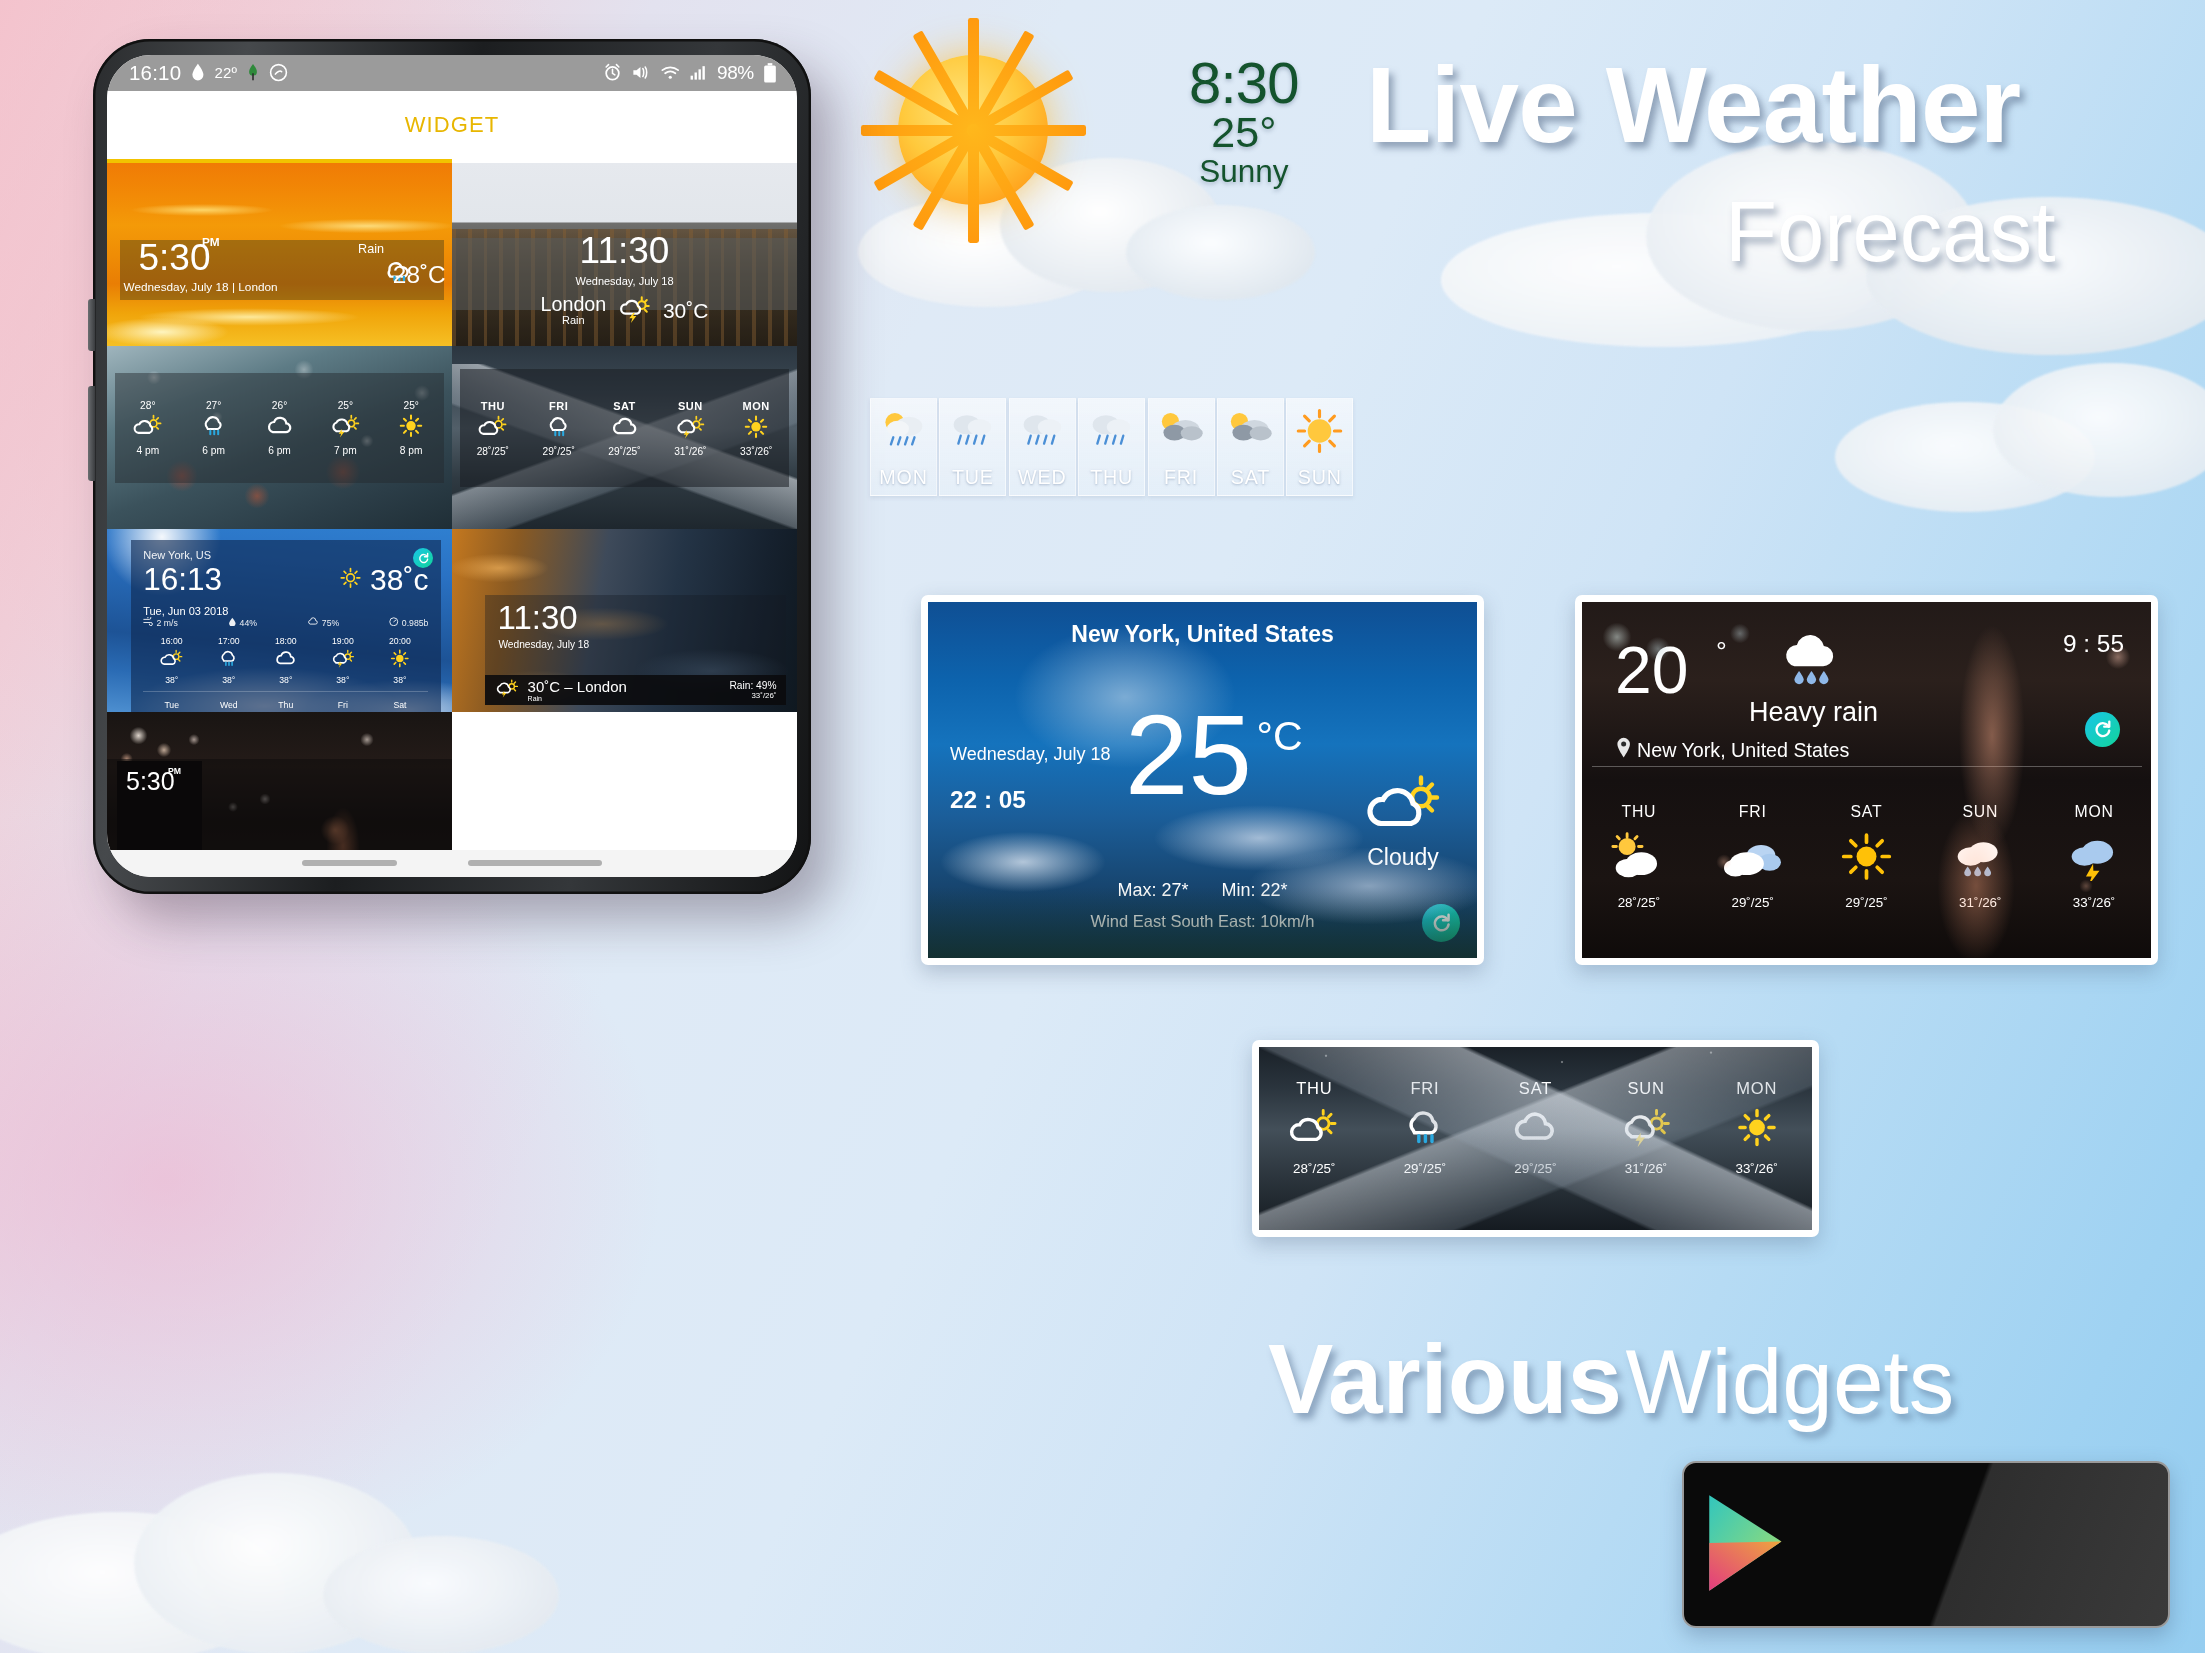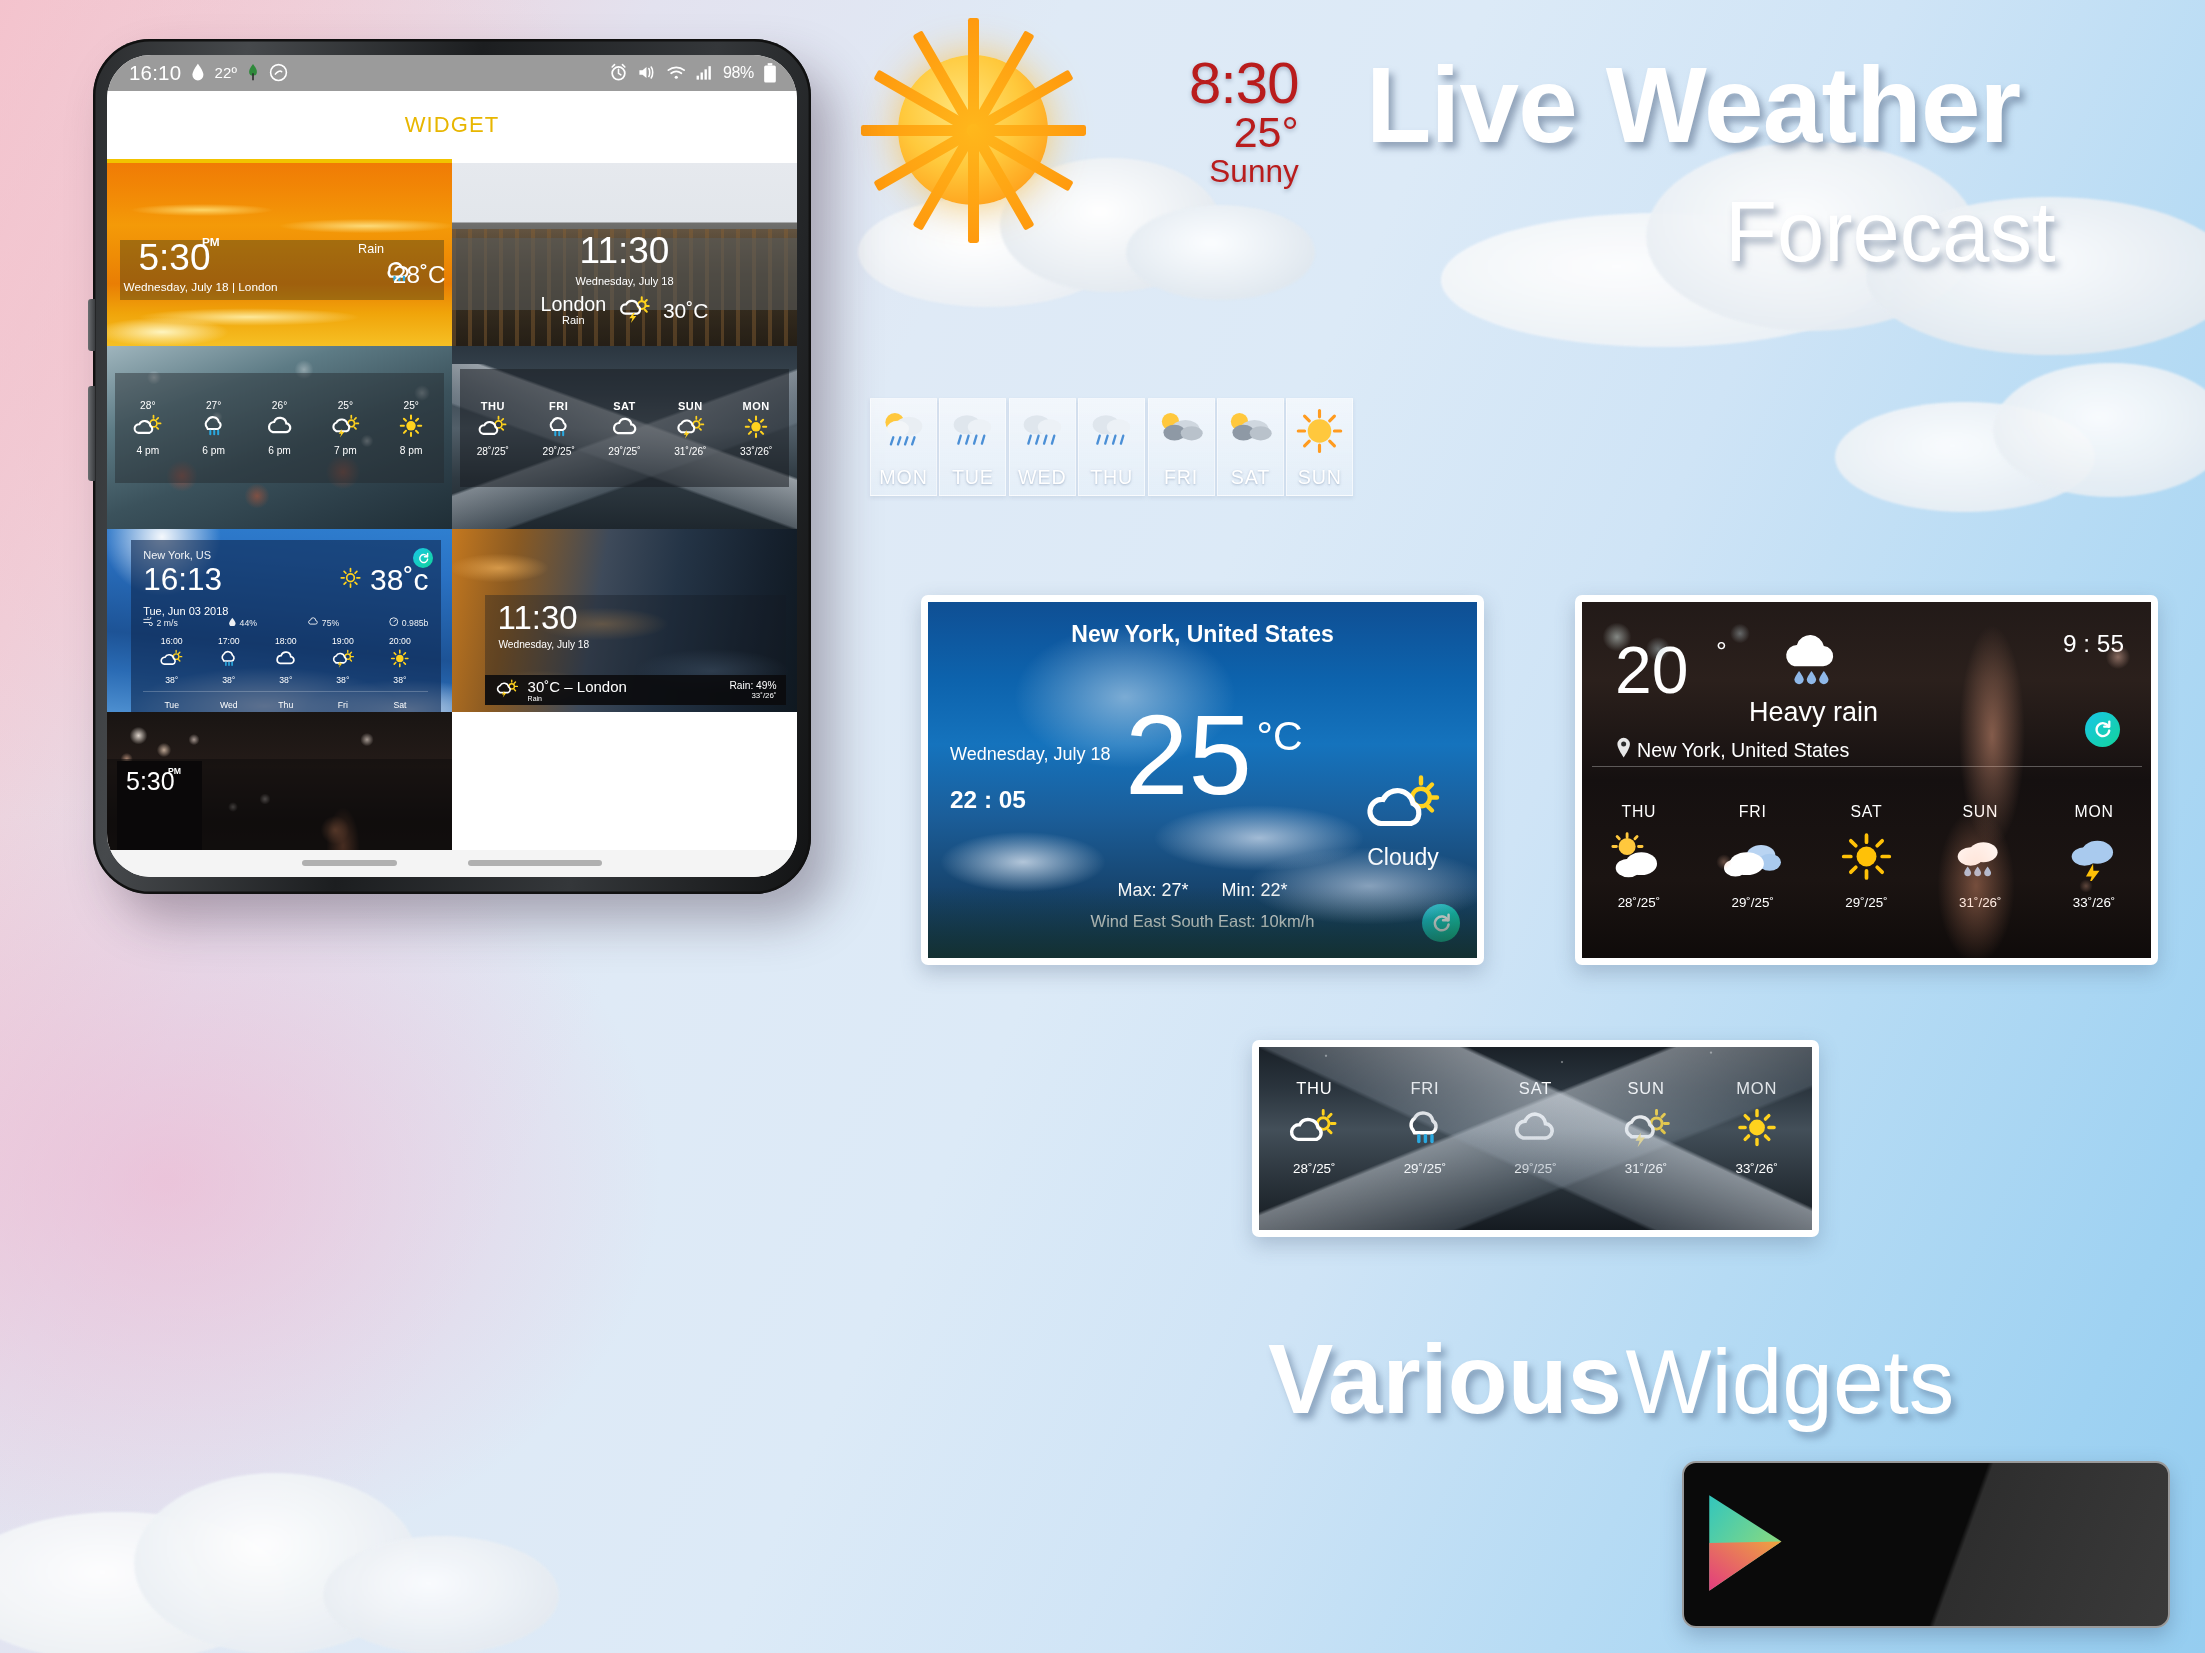--- a/index.html
+++ b/index.html
@@ -40,21 +40,21 @@
   
   .statusbar {
     height:36px; background:#9b9b9b; display:flex; align-items:center;
     padding:0 20.5px 0 22px; color:#fff; font-size:19.7px; letter-spacing:0.2px; flex:none;
   }
   .sb-left { display:flex; align-items:center; gap:8.7px; }
   .sb-time { font-size:20.5px; font-weight:500; }
   .sb-temp { font-size:15px; }
   .sb-right { margin-left:auto; display:flex; align-items:center; gap:8.7px; }
   .sb-ico { display:inline-flex; align-items:center; }
-  .batt-pct { font-size:16px; letter-spacing:-0.4px; }
+  .batt-pct { font-size:19px; letter-spacing:-0.4px; }
 
   
   .appbar { height:76px; display:flex; align-items:center; padding:0 7.9px 0 20.5px; flex:none; background:#fff; }
   .back-btn { width:46px; height:46px; display:flex; align-items:center; justify-content:center; }
   .appbar-title { font-size:29px; color:#555; margin-left:12.6px; font-weight:400; }
 
   
   .tabs { display:flex; flex:none; background:#fff; height:68px; }
   .tab { flex:1; display:flex; align-items:center; justify-content:center; font-size:22px; letter-spacing:1.1px; color:#585858; }
   .tab.active { color:#e8b600; }
@@ -209,21 +209,21 @@
   .navbar .pill { height:6.3px; border-radius:3.2px; background:#b0b0b0; }
   .pill-a { width:95px; } .pill-b { width:134px; }
 
   
   .hero-sun { position:absolute; left:851px; top:7.9px; width:252px; height:236px; }
   .sunball { position:absolute; left:47px; top:47px; width:150px; height:150px; border-radius:50%;
     background:radial-gradient(circle at 42% 36%, #ffe47a 0%, #ffc93c 45%, #ffa61f 75%, #f58f12 100%);
     box-shadow:0 0 39px rgba(255,190,60,0.75); }
   .ray { position:absolute; left:117px; top:117px; width:11px; height:118px; background:linear-gradient(180deg,#ffb81c,#ff9a0e); transform-origin:5.5px 5.5px; border-radius:2.4px; }
 
-  .clock-block { position:absolute; left:1189px; top:55px; color:#b91c1c; text-align:right; text-shadow:0 2.4px 4.7px rgba(90,110,140,0.45); }
+  .clock-block { position:absolute; left:1189px; top:55px; color:#14532d; text-align:center; text-shadow:0 2.4px 4.7px rgba(90,110,140,0.45); }
   .cb-time { font-size:58px; font-weight:400; line-height:0.95; letter-spacing:-0.8px; }
   .cb-temp { font-size:43px; line-height:1.05; }
   .cb-cond { font-size:31.5px; line-height:1.05; }
 
   .promo-title { position:absolute; left:1366px; top:43px; color:#fff; font-size:107px; font-weight:700; letter-spacing:-0.8px;
     text-shadow:4.7px 6.3px 7.9px rgba(85,105,135,0.55); white-space:nowrap; }
   .promo-sub { position:absolute; left:1725px; top:183px; color:#fff; font-size:85px; font-weight:400;
     text-shadow:3.9px 5.5px 7px rgba(85,105,135,0.5); white-space:nowrap; }
 
   

